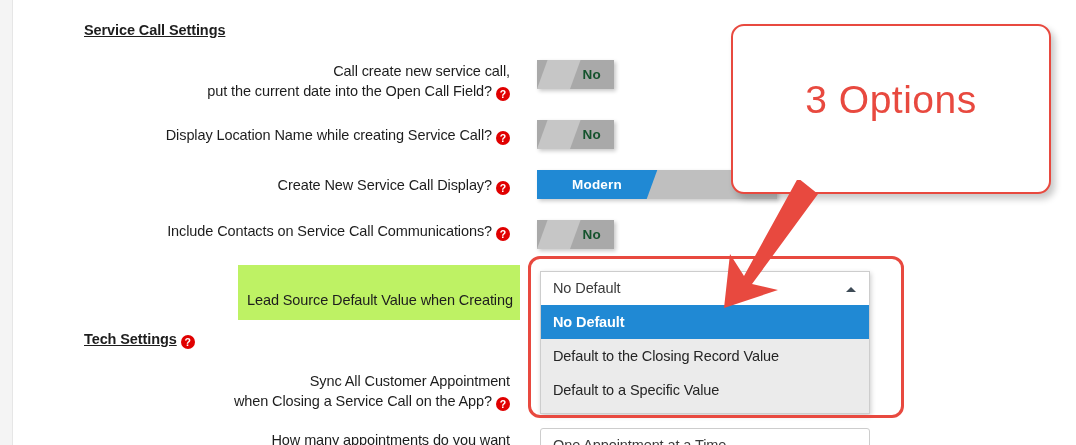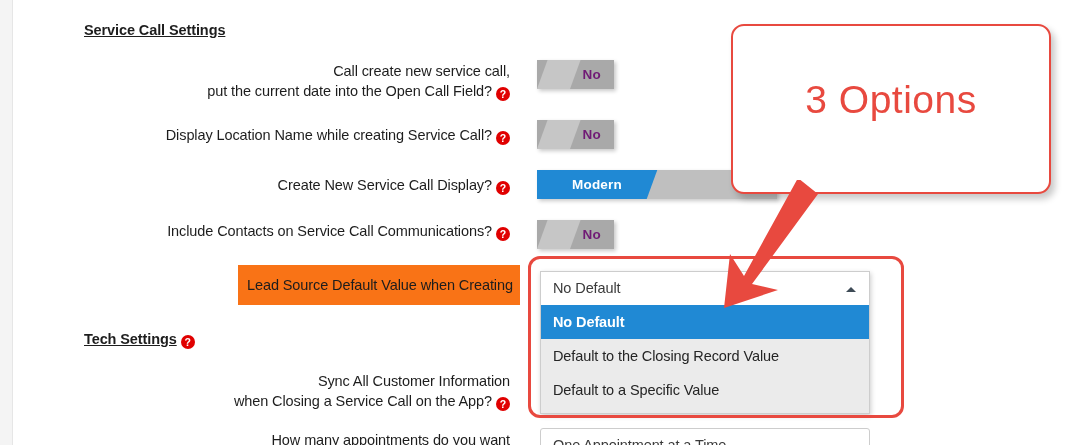--- a/index.html
+++ b/index.html
@@ -61,22 +61,22 @@
   #label-contacts   { top: 221px; }
   #label-sync       { top: 371px; }
   #label-appts      { top: 430px; }
 
   
   .label-highlight {
     position: absolute;
     top: 265px;
     left: 238px;
     width: 282px;
-    background: #f97316;
-    padding: 10px 9px 9px 9px;
+    background: #bef264;
+    padding: 25px 9px 9px 9px;
     text-align: right;
     font-size: 14.5px;
     line-height: 21px;
     color: #1d1d1d;
     letter-spacing: -0.1px;
   }
   .label-highlight .ln { display: block; white-space: nowrap; }
 
   
   .help-icon {
@@ -109,21 +109,21 @@
     background: #c6c6c6;
     transform: skewX(-20deg);
     transform-origin: bottom left;
   }
   .toggle .seg-label {
     position: absolute;
     top: 0; height: 100%;
     line-height: 29px;
     font-size: 13.5px;
     font-weight: bold;
-    color: #701a75;
+    color: #14532d;
     letter-spacing: 0.2px;
   }
 
   
   .toggle.off { width: 77px; }
   .toggle.off .seg-left { width: 33px; }
   .toggle.off .seg-label { right: 13px; }
 
   #toggle-opencall { left: 537px; top: 60px; }
   #toggle-location { left: 537px; top: 120px; }
@@ -313,21 +313,21 @@
     </div>
   </div>
 
   <div id="annot-outline"></div>
 
   <div class="section-heading" id="heading-tech">
     <span>Tech Settings</span><span class="help-icon">?</span>
   </div>
 
   <div class="form-label" id="label-sync">
-    <span class="ln">Sync All Customer Information</span>
+    <span class="ln">Sync All Customer Appointment</span>
     <span class="ln"><span>when Closing a Service Call on the App?</span><span class="help-icon">?</span></span>
   </div>
 
   <div class="form-label" id="label-appts">
     <span class="ln">How many appointments do you want</span>
   </div>
 
   <div id="bottom-input">
     <span>One Appointment at a Time</span>
   </div>

